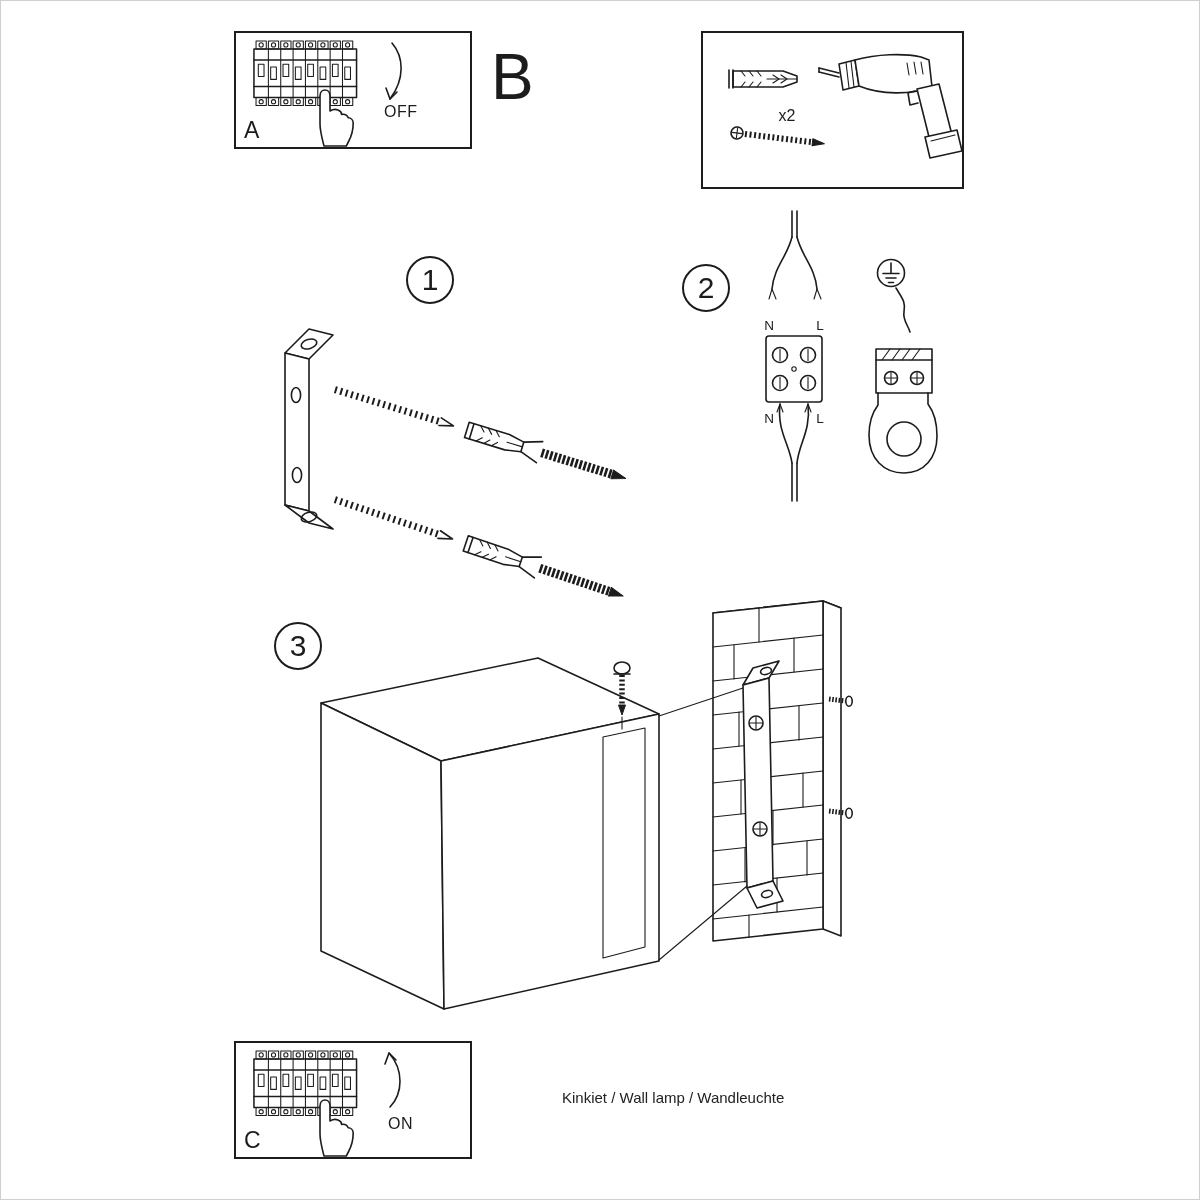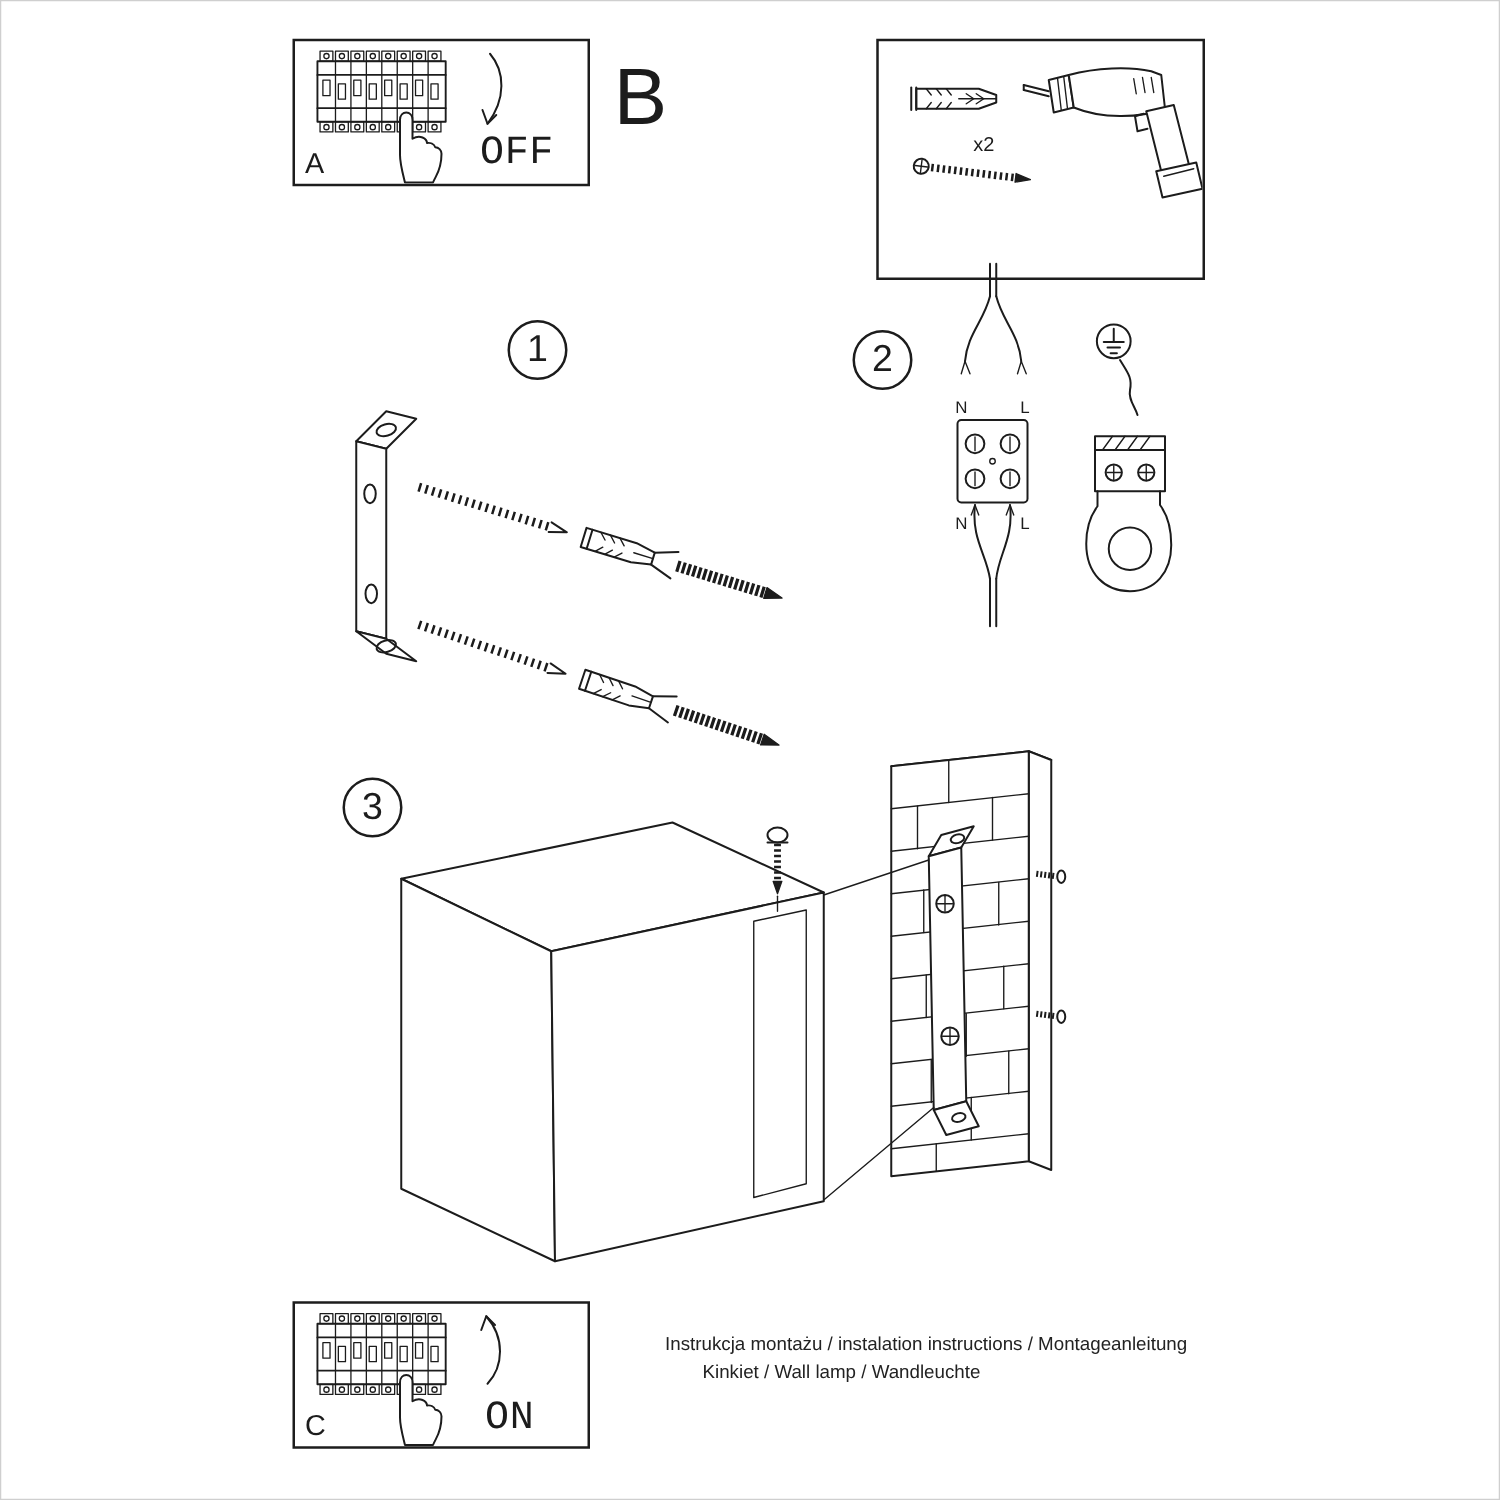--- a/index.html
+++ b/index.html
@@ -6,21 +6,21 @@
   .page {
     position:relative; width:1200px; height:1200px; margin:0 auto;
     background:#ffffff; box-sizing:border-box; border:1px solid #cfcfcf;
     font-family:"Liberation Sans", sans-serif; color:#1c1c1c; overflow:hidden;
   }
   .abs { position:absolute; }
   .frame-box {
     position:absolute; border:2px solid #1d1d1d; background:#fff; box-sizing:border-box;
   }
   .corner-label { position:absolute; left:8px; bottom:3px; font-size:23px; }
-  .action-label { position:absolute; font-size:32px; letter-spacing:0.5px;font-family:Liberation Mono, monospace; }
+  .action-label { position:absolute; font-size:16px; letter-spacing:0.5px; }
   .big-letter { position:absolute; font-size:64px; line-height:1; font-weight:400; }
   .step-circle {
     position:absolute; width:44px; height:44px; border:2px solid #1c1c1c; border-radius:50%;
     display:flex; align-items:center; justify-content:center; font-size:30px; background:#fff;
   }
   .footer-line { position:absolute; font-size:15px; color:#222; white-space:nowrap; }
 
   .ln  { fill:none; stroke:#1c1c1c; stroke-width:1.6; stroke-linecap:round; stroke-linejoin:round; }
   .lnw { fill:#ffffff; stroke:#1c1c1c; stroke-width:1.6; stroke-linejoin:round; }
   .lnf { fill:#1c1c1c; stroke:#1c1c1c; stroke-width:1; stroke-linejoin:round; }
@@ -125,21 +125,21 @@
         <path class="ln" d="M156,10 C168,24 169,46 154,66" stroke-width="2.4"></path>
         <path class="ln" d="M154,66 L150,55 M154,66 L161,59" stroke-width="2.4"></path>
       </g>
     </svg>
     <span class="action-label" style="left:148px; top:70px;">OFF</span>
     <span class="corner-label">A</span>
   </div>
 
   <div class="big-letter" style="left:490px; top:44px;">B</div>
 
-  <div class="frame-box" style="left:700px; top:30px; width:263px; height:193px;">
+  <div class="frame-box" style="left:700px; top:30px; width:263px; height:158px;">
     <svg class="abs" style="left:0; top:0" width="259" height="154" viewBox="0 0 259 154">
       <g transform="translate(26,46)">
         <path class="lnw" d="M4,-8 L54,-8 L68,-3 L68,3 L54,8 L4,8 Z"></path>
         <line class="ln" x1="0" y1="-9" x2="0" y2="9"></line>
         <line class="ln" x1="4" y1="-9" x2="4" y2="9"></line>
         <line class="ln thin" x1="12" y1="-8" x2="16" y2="-3"></line>
         <line class="ln thin" x1="20" y1="-8" x2="24" y2="-3"></line>
         <line class="ln thin" x1="28" y1="-8" x2="32" y2="-3"></line>
         <line class="ln thin" x1="12" y1="8" x2="16" y2="3"></line>
         <line class="ln thin" x1="20" y1="8" x2="24" y2="3"></line>
@@ -332,16 +332,15 @@
       </g>
       <g>
         <path class="ln" d="M154,64 C167,50 168,27 153,10" stroke-width="2.4"></path>
         <path class="ln" d="M153,10 L149,21 M153,10 L160,17" stroke-width="2.4"></path>
       </g>
     </svg>
     <span class="action-label" style="left:152px; top:72px;">ON</span>
     <span class="corner-label">C</span>
   </div>
 
-  <div class="footer-line" style="left:531px; top:1066px;">Instrukcja montażu / instalation instructions / Montageanleitung</div>
   <div class="footer-line" style="left:561px; top:1088px;">Kinkiet / Wall lamp / Wandleuchte</div>
 
 </div>
 
 </body></html>

